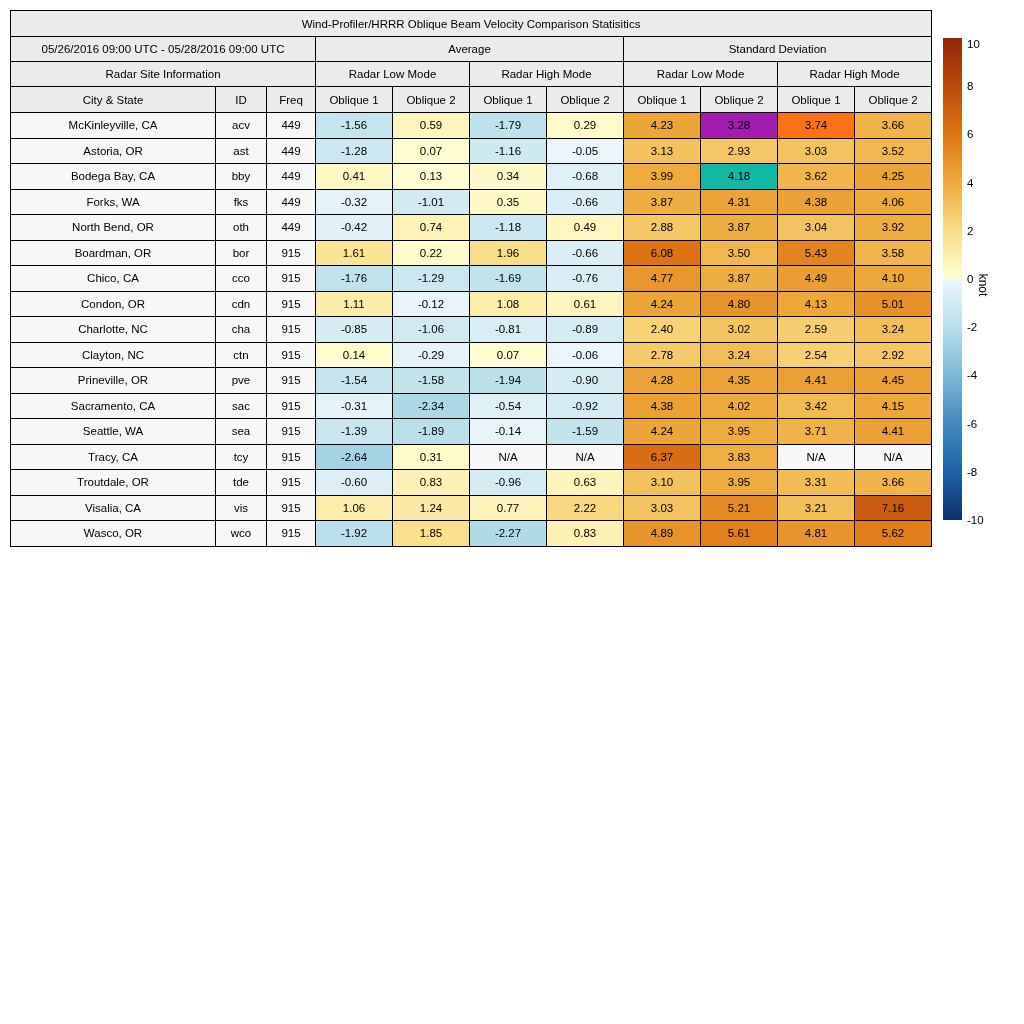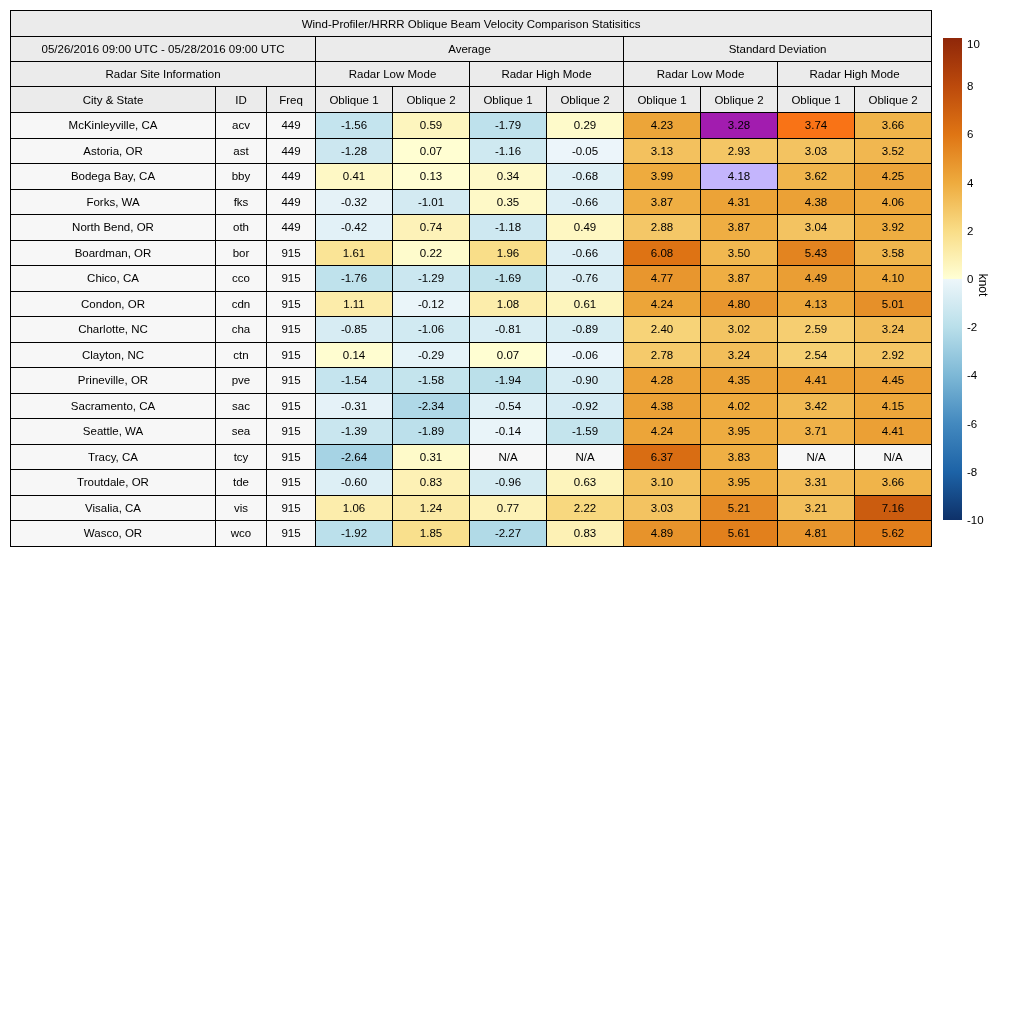--- a/index.html
+++ b/index.html
@@ -98,21 +98,21 @@
         </tr>
         <tr class="data-row">
           <td class="sitecell">Bodega Bay, CA</td>
           <td class="sitecell">bby</td>
           <td class="sitecell">449</td>
           <td style="background: rgb(254, 248, 197);">0.41</td>
           <td style="background: rgb(255, 253, 209);">0.13</td>
           <td style="background: rgb(254, 249, 200);">0.34</td>
           <td style="background: rgb(223, 240, 246);">-0.68</td>
           <td style="background: rgb(238, 171, 62);">3.99</td>
-          <td style="background: #c4b5fd; margin-left: 40px;">4.18</td>
+          <td style="background: #14b8a6; margin-left: 40px;">4.18</td>
           <td style="background: rgb(240, 181, 76);">3.62</td>
           <td style="background: rgb(236, 164, 57);">4.25</td>
         </tr>
         <tr class="data-row">
           <td class="sitecell">Forks, WA</td>
           <td class="sitecell">fks</td>
           <td class="sitecell">449</td>
           <td style="background: rgb(229, 242, 247);">-0.32</td>
           <td style="background: rgb(211, 234, 242);">-1.01</td>
           <td style="background: rgb(254, 249, 199);">0.35</td>

